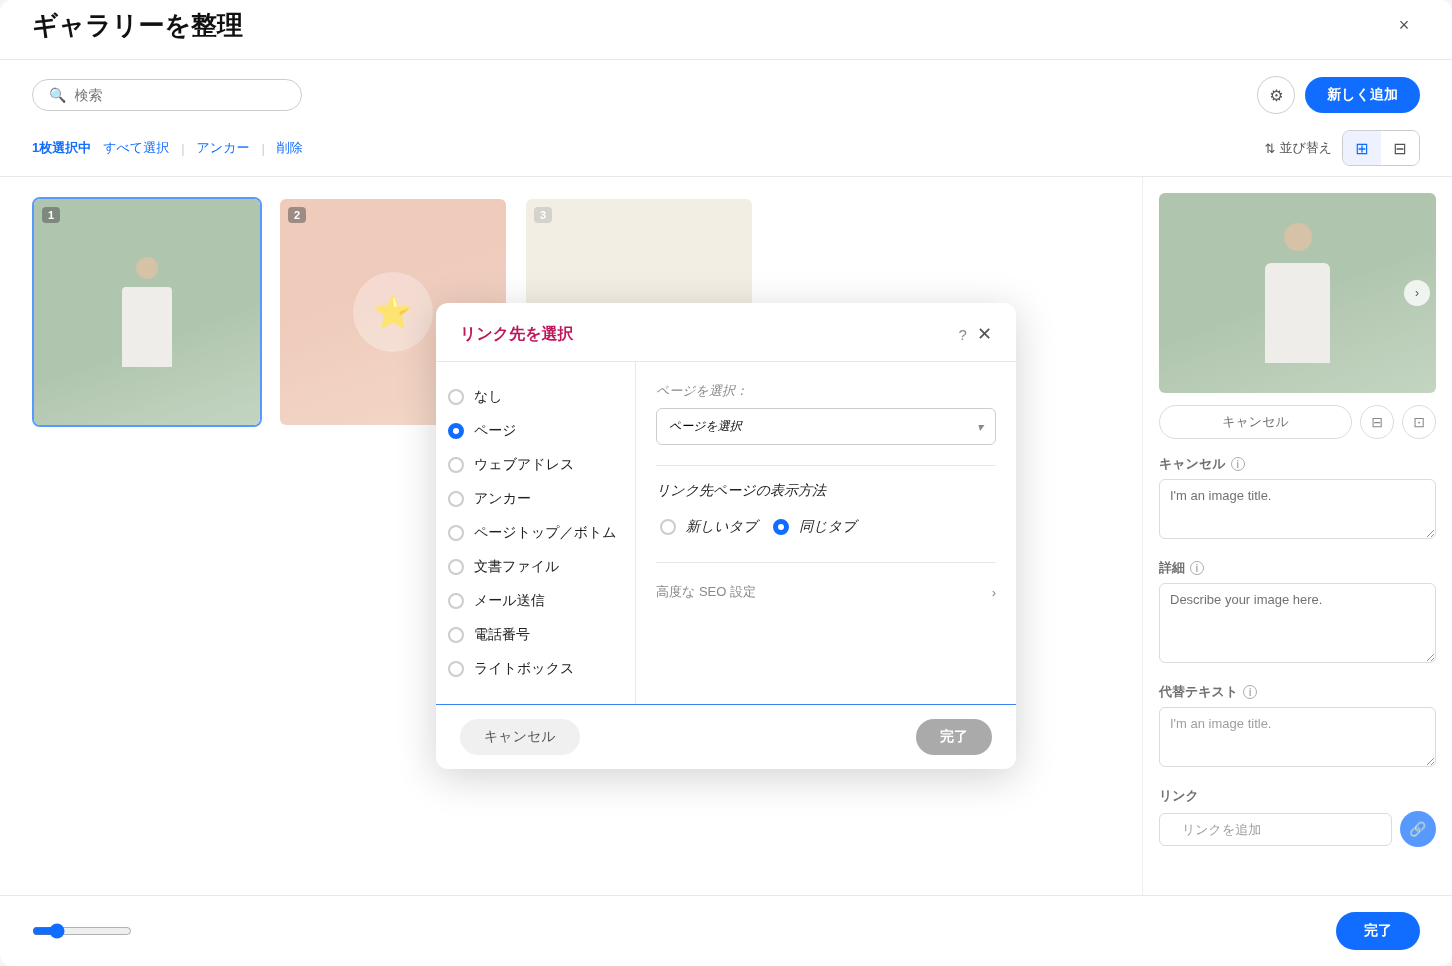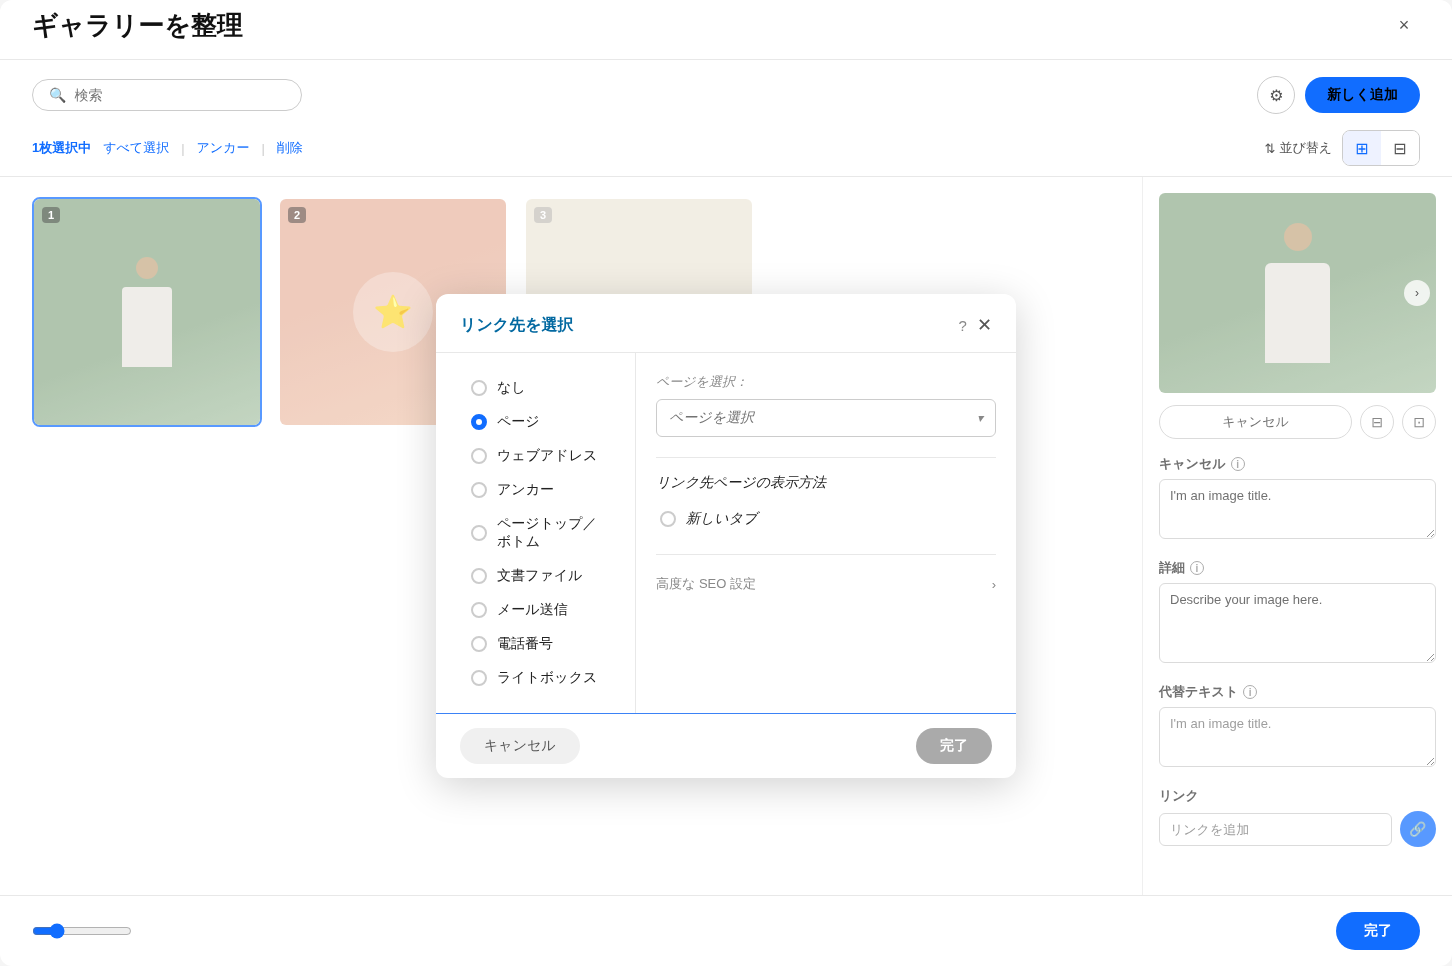--- a/index.html
+++ b/index.html
@@ -88,21 +88,21 @@
       background: #fff;
       display: flex;
       align-items: center;
       justify-content: center;
       cursor: pointer;
       font-size: 16px;
       color: #555;
     }
     .add-btn {
       background: #116dff;
-      color: #000000;
+      color: #ffffff;
       border: none;
       border-radius: 20px;
       padding: 9px 22px;
       font-size: 14px;
       font-weight: 600;
       cursor: pointer;
       white-space: nowrap;
     }
     
     .toolbar {
@@ -346,21 +346,21 @@
     }
     .link-row {
       display: flex;
       gap: 8px;
       align-items: center;
     }
     .link-input {
       flex: 1;
       border: 1.5px solid #ccc;
       border-radius: 6px;
-      padding: 8px 10px;
+      padding: 8px 22px;
       font-size: 13px;
       color: #1d4ed8;
       outline: none;
       font-family: inherit;
     }
     .link-icon-btn {
       width: 36px;
       height: 36px;
       background: #116dff;
       border: none;
@@ -429,21 +429,21 @@
     .dialog-header {
       display: flex;
       align-items: center;
       justify-content: space-between;
       padding: 20px 24px 16px 24px;
       border-bottom: 1px solid #e8e8e8;
     }
     .dialog-title {
       font-size: 16px;
       font-weight: 700;
-      color: #0369a1;
+      color: #be185d;
     }
     .dialog-header-icons {
       display: flex;
       align-items: center;
       gap: 10px;
     }
     .dialog-help {
       font-size: 15px;
       color: #888;
       cursor: pointer;
@@ -457,21 +457,21 @@
       background: none;
       border: none;
     }
     .dialog-body {
       display: flex;
       padding: 0;
     }
     
     .dialog-left {
       width: 200px;
-      padding: 20px 31px;
+      padding: 20px 8px;
       border-right: 1px solid #e8e8e8;
       display: flex;
       flex-direction: column;
       gap: 4px;
     }
     .radio-item {
       display: flex;
       align-items: center;
       gap: 10px;
       padding: 6px 4px;
@@ -521,22 +521,22 @@
       display: flex;
       align-items: center;
       justify-content: space-between;
       border: 1.5px solid #ccc;
       border-radius: 6px;
       padding: 9px 12px;
       cursor: pointer;
       background: #fff;
     }
     .dr-select-placeholder {
-      font-size: 14px;
-      color: #737373;
+      font-size: 12px;
+      color: #000000;
     }
     .dr-chevron {
       font-size: 12px;
       color: #888;
     }
     .dr-divider {
       border: none;
       border-top: 1px solid #e8e8e8;
       margin: 16px 0;
     }
@@ -852,20 +852,24 @@
 
             <div class="dialog-right-section">
               <div class="dr-section-title">リンク先ページの表示方法</div>
               <div class="radio-group">
 
                 <div class="radio-item">
                   <div class="radio-circle"></div>
                   <span class="radio-label">新しいタブ</span>
                 </div>
 
+                <div class="radio-item">
+                  <div class="radio-circle checked"></div>
+                  <span class="radio-label">同じタブ</span>
+                </div>
               </div>
             </div>
 
             <hr class="dr-divider">
 
             <div class="dr-seo-row">
               <span class="dr-seo-label">高度な SEO 設定</span>
               <span class="dr-seo-arrow">›</span>
             </div>
           </div>

